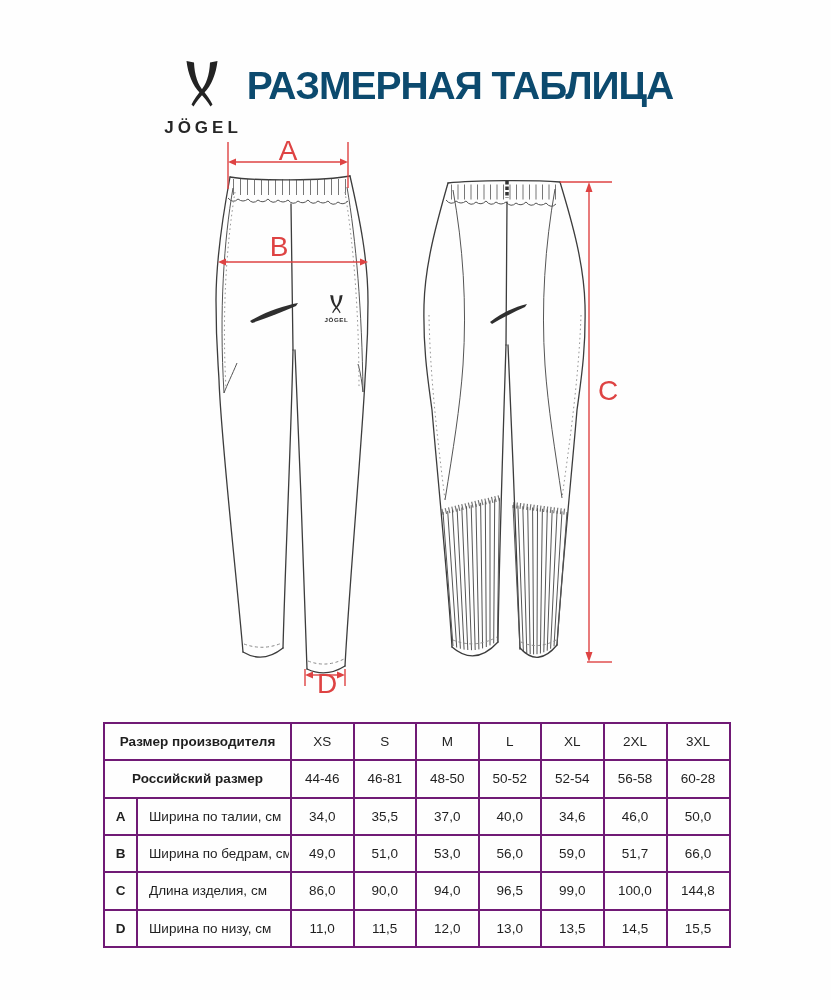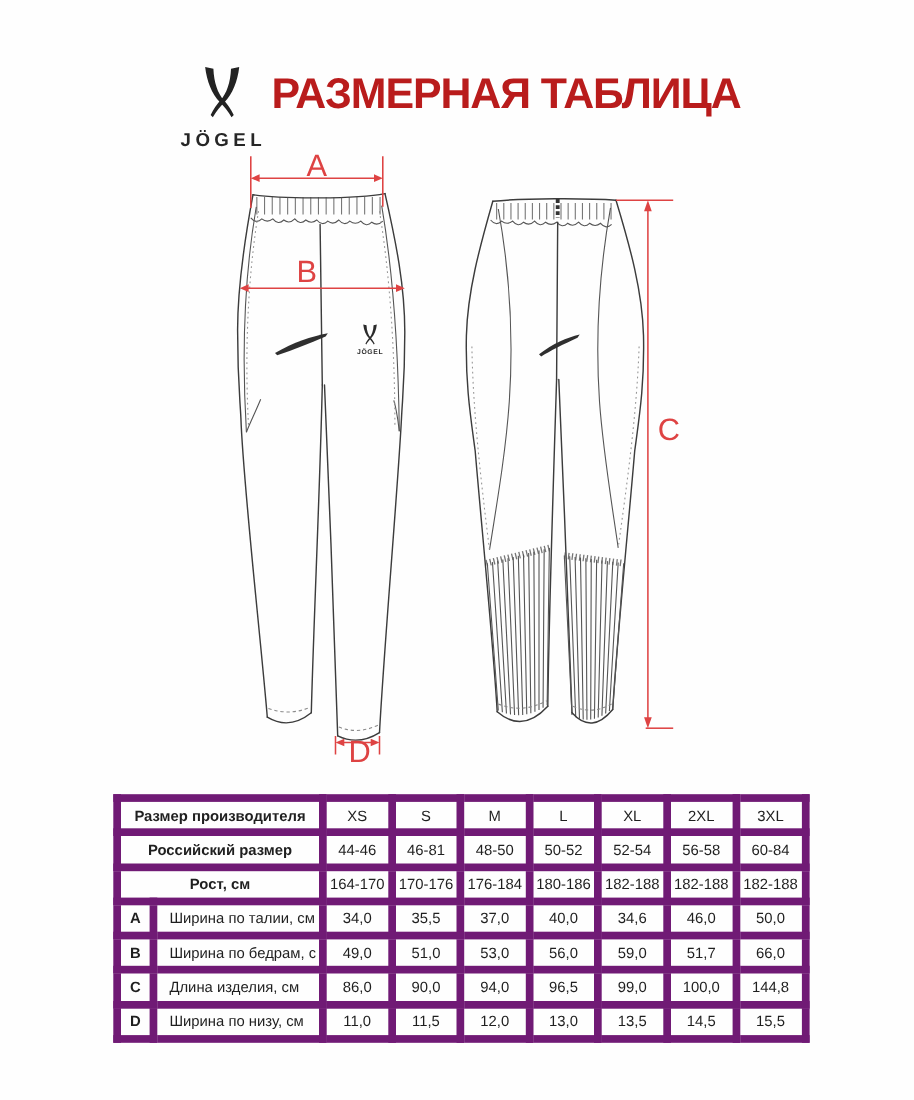--- a/index.html
+++ b/index.html
@@ -3,34 +3,34 @@
 <meta charset="utf-8">
 <style>
   html,body{margin:0;padding:0;background:#fff;}
   .page{position:relative;width:831px;height:1000px;background:#fefefe;overflow:hidden;
         font-family:"Liberation Sans", sans-serif;color:#232323;}
   
   .logo-glyph{position:absolute;left:186px;top:61px;width:32px;height:48px;}
   .logo-word{position:absolute;left:159px;top:118px;width:88px;text-align:center;
              font-size:17px;font-weight:700;letter-spacing:4px;color:#262626;}
   .page-title{position:absolute;left:460px;top:64px;transform:translateX(-50%);
-              font-size:39px;font-weight:700;letter-spacing:-1px;white-space:nowrap;color:#b91c1c;}
+              font-size:39px;font-weight:700;letter-spacing:-1px;white-space:nowrap;color:#0c4a6e;}
   
   .front-svg{position:absolute;left:195px;top:140px;width:210px;height:570px;}
   .back-svg{position:absolute;left:415px;top:140px;width:215px;height:570px;}
   .dim-label{position:absolute;transform:translateX(-50%);font-size:28px;font-weight:400;
              color:#de4343;line-height:1;}
   .lab-a{left:288px;top:137px;}
   .lab-b{left:279px;top:233px;}
   .lab-c{left:608px;top:377px;}
   .lab-d{left:327px;top:670px;}
   
   .size-table{position:absolute;left:103px;top:722px;border-collapse:collapse;table-layout:fixed;
               width:625px;height:226px;font-size:13.5px;color:#1f1f1f;}
-  .size-table td{border:7px solid #701a75;text-align:center;padding:0;overflow:hidden;white-space:nowrap;}
+  .size-table td{border:2px solid #701a75;text-align:center;padding:0;overflow:hidden;white-space:nowrap;}
   .size-table td.c-merged{font-weight:700;}
   .size-table td.c-letter{font-weight:700;}
   .size-table td.c-desc{text-align:left;padding-left:11px;font-weight:400;border-radius:11px;}
   .stroke{fill:none;stroke:#3c3c3c;stroke-width:1.3;stroke-linecap:round;stroke-linejoin:round;}
   .thin{fill:none;stroke:#555;stroke-width:1;}
   .dots{fill:none;stroke:#979797;stroke-width:1;stroke-dasharray:1.6 3;}
   .stitch{fill:none;stroke:#8a8a8a;stroke-width:1;stroke-dasharray:3 2.6;}
   .red{stroke:#de4343;stroke-width:1.4;fill:none;}
   .redfill{fill:#de4343;stroke:none;}
 </style>
@@ -168,31 +168,21 @@
         <td>3XL</td>
       </tr>
       <tr>
         <td class="c-merged" colspan="2">Российский размер</td>
         <td>44-46</td>
         <td>46-81</td>
         <td>48-50</td>
         <td>50-52</td>
         <td>52-54</td>
         <td>56-58</td>
-        <td>60-84</td>
-      </tr>
-      <tr>
-        <td class="c-merged" colspan="2">Рост, см</td>
-        <td>164-170</td>
-        <td>170-176</td>
-        <td>176-184</td>
-        <td>180-186</td>
-        <td>182-188</td>
-        <td>182-188</td>
-        <td>182-188</td>
+        <td>60-28</td>
       </tr>
       <tr>
         <td class="c-letter">A</td>
         <td class="c-desc">Ширина по талии, см</td>
         <td>34,0</td>
         <td>35,5</td>
         <td>37,0</td>
         <td>40,0</td>
         <td>34,6</td>
         <td>46,0</td>

